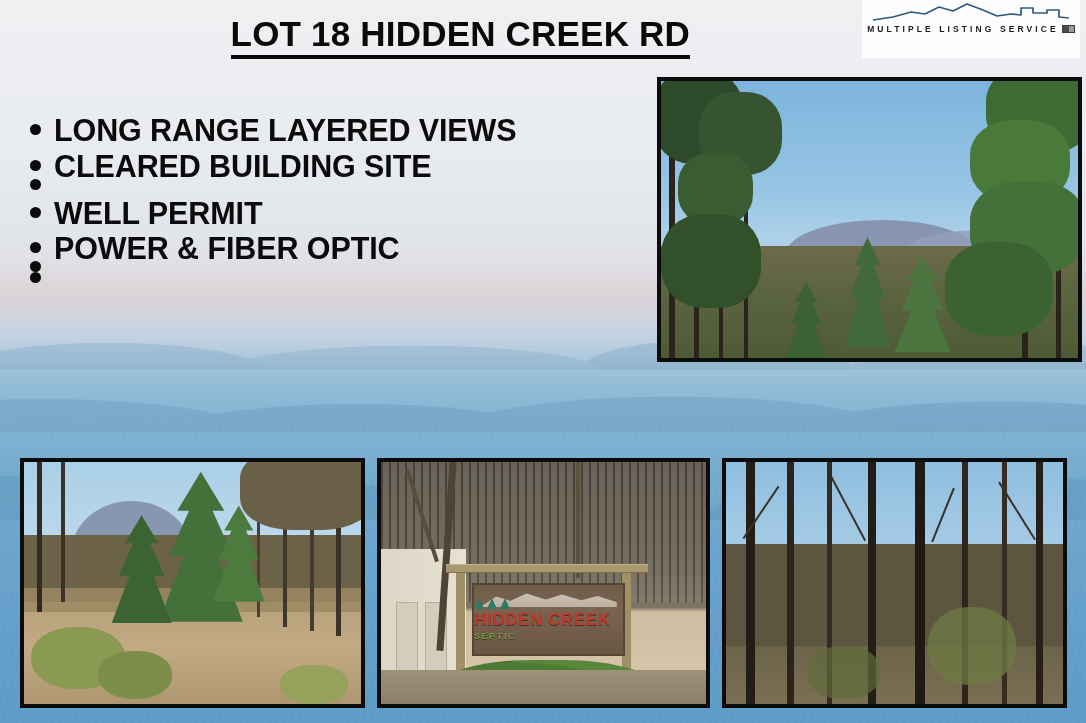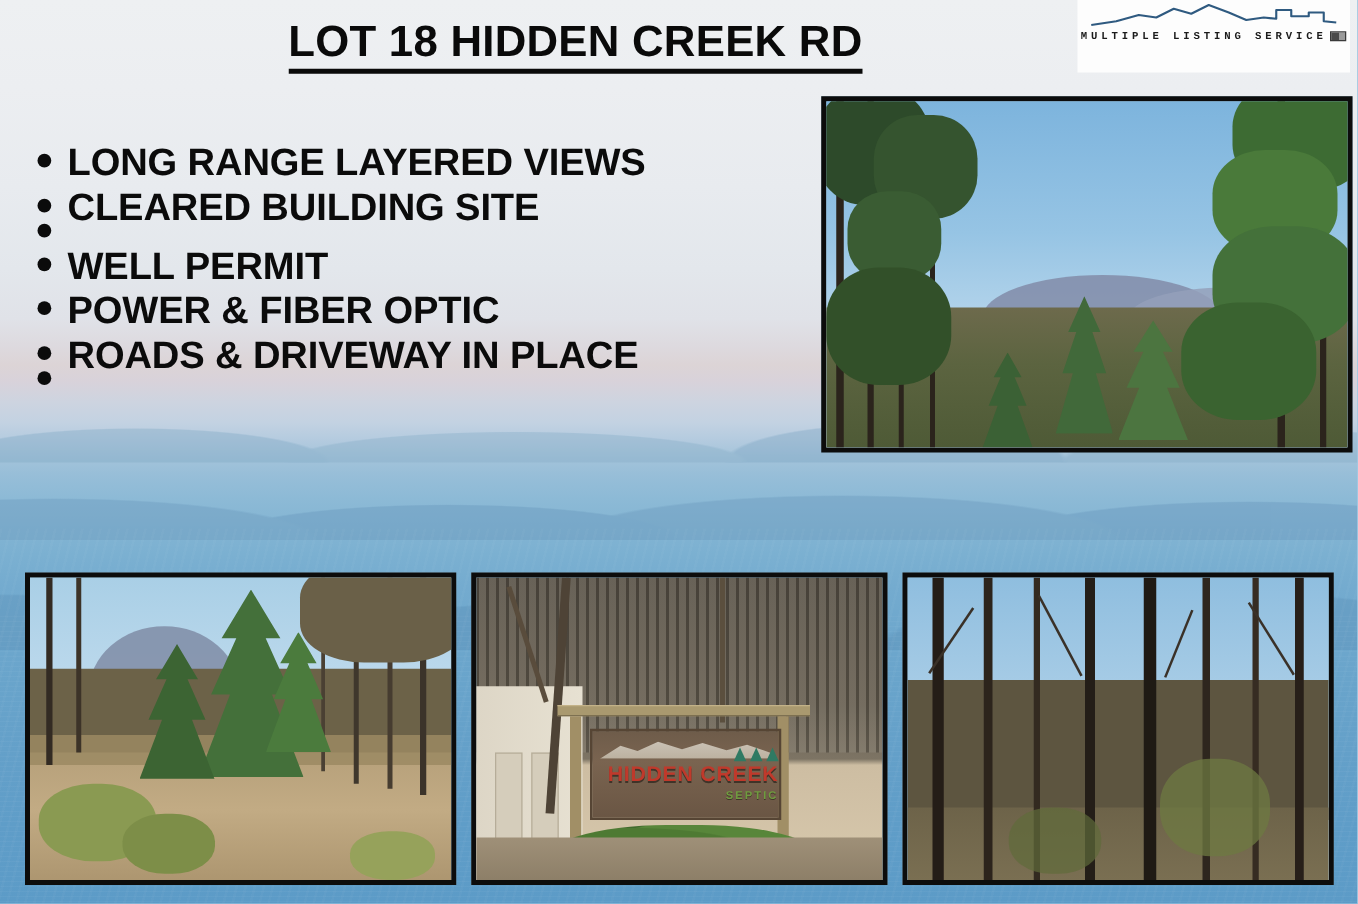--- a/index.html
+++ b/index.html
@@ -137,21 +137,21 @@
     margin-top: -4px;
   }
   .logo-sub {
     display: flex;
     align-items: center;
     justify-content: center;
     gap: 3px;
     margin-top: 2px;
   }
   .logo-sub-text {
-    font-family: Liberation Mono, monospace;
+    font-family: Liberation Sans, sans-serif;
     font-size: 8.5px;
     letter-spacing: 3.1px;
     color: #1b1b1b;
     font-weight: bold;
   }
   .logo-mark {
     width: 13px; height: 8px;
     background: linear-gradient(to right, #4a4a4a 0 58%, #9a9a9a 58% 100%);
     border: 1px solid #3a3a3a;
   }
@@ -279,21 +279,21 @@
   }
   .sign-post { position: absolute; background: #a18f66; }
   .sign-board {
     position: absolute;
     left: 28%; top: 50%;
     width: 47%; height: 30%;
     background: linear-gradient(to bottom, #6e5c4a 0%, #7a6450 35%, #6a5644 100%);
     border: 2px solid #564534;
     display: flex;
     flex-direction: column;
-    align-items: flex-end;
+    align-items: flex-start;
     justify-content: center;
     gap: 1px;
   }
   .sign-mtn {
     position: absolute; left: 4%; top: 6%; width: 92%; height: 26%;
     background: linear-gradient(to bottom, #e9e5dc, #cfc7b6);
     clip-path: polygon(0 100%, 12% 42%, 22% 66%, 34% 24%, 48% 58%, 60% 30%, 74% 62%, 86% 38%, 100% 74%, 100% 100%);
     opacity: .78;
   }
   .sign-trees { display: flex; gap: 3px; align-items: flex-end; z-index: 2; }
@@ -372,21 +372,20 @@
     <li class="feature-item">
       <span class="bullet-dot"></span>
       <span>WELL PERMIT</span>
     </li>
     <li class="feature-item">
       <span class="bullet-dot"></span>
       <span>POWER &amp; FIBER OPTIC</span>
     </li>
     <li class="feature-item">
       <span class="bullet-dot"></span>
-      <span>ROADS &amp; DRIVEWAY IN PLACE</span>
     </li>
     <li class="feature-item">
       <span class="bullet-dot"></span>
     </li>
   </ul>
 
   <div class="photo photo-hero">
     <div class="scene">
       <div class="sky-blue"></div>
       <div class="hero-ridge"></div>

